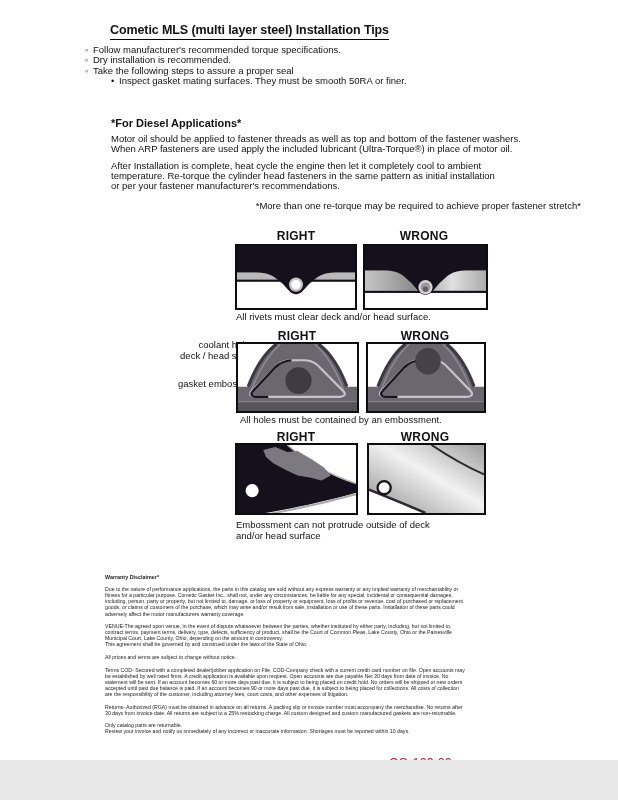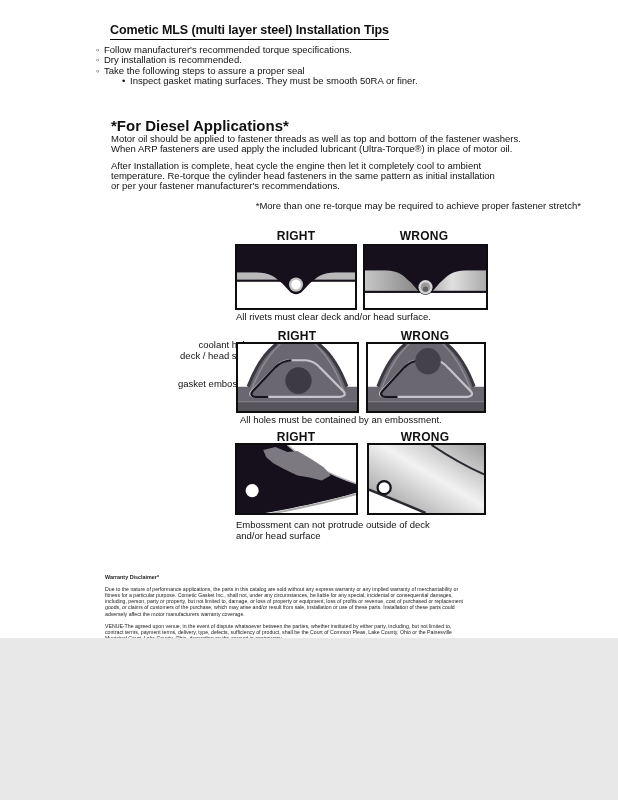--- a/index.html
+++ b/index.html
@@ -1,36 +1,36 @@
 <!DOCTYPE html>
 <html><head>
 <meta charset="utf-8">
 <style>
   html,body{margin:0;padding:0;background:#e8e8e8;}
   .page{
-    position:relative;width:618px;height:638px;background:#ffffff;
+    position:relative;width:618px;height:760px;background:#ffffff;
     font-family:"Liberation Sans","DejaVu Sans",sans-serif;color:#111;
     overflow:hidden;margin:0 auto;
   }
   .abs{position:absolute;}
   .preline{white-space:pre-line;}
 
   
   .title{top:23px;left:110px;font-size:12.5px;font-weight:700;letter-spacing:-0.1px;
          border-bottom:1.6px solid #000;padding-bottom:2px;}
 
   
-  .bullets{top:45px;left:96px;font-size:9.5px;line-height:10.3px;}
+  .bullets{top:45px;left:85px;font-size:9.5px;line-height:10.3px;}
   .b-row{position:relative;padding-left:8px;}
   .b-row::before{content:"◦";position:absolute;left:0;top:0;font-size:9.5px;}
   .sb-row{position:relative;margin-left:26px;padding-left:8px;}
   .sb-row::before{content:"•";position:absolute;left:0;top:0;font-size:9.5px;}
 
   
-  .diesel-h{top:117px;left:111px;font-size:15px;font-weight:700;}
+  .diesel-h{top:117px;left:111px;font-size:11px;font-weight:700;}
   .body-p{left:111px;font-size:9.5px;line-height:10.2px;width:470px;}
   .p1{top:134px;} .p2{top:161px;} .note{top:201px;text-align:right;}
 
   
   .dlabel{font-size:12px;font-weight:700;letter-spacing:0.2px;transform:translateX(-50%);}
   .cap{font-size:9.5px;line-height:10.5px;color:#111;}
 
   
   .panel{border:2.5px solid #0d0d0d;box-sizing:border-box;background:#fff;}
   .panel svg{display:block;width:100%;height:100%;}

